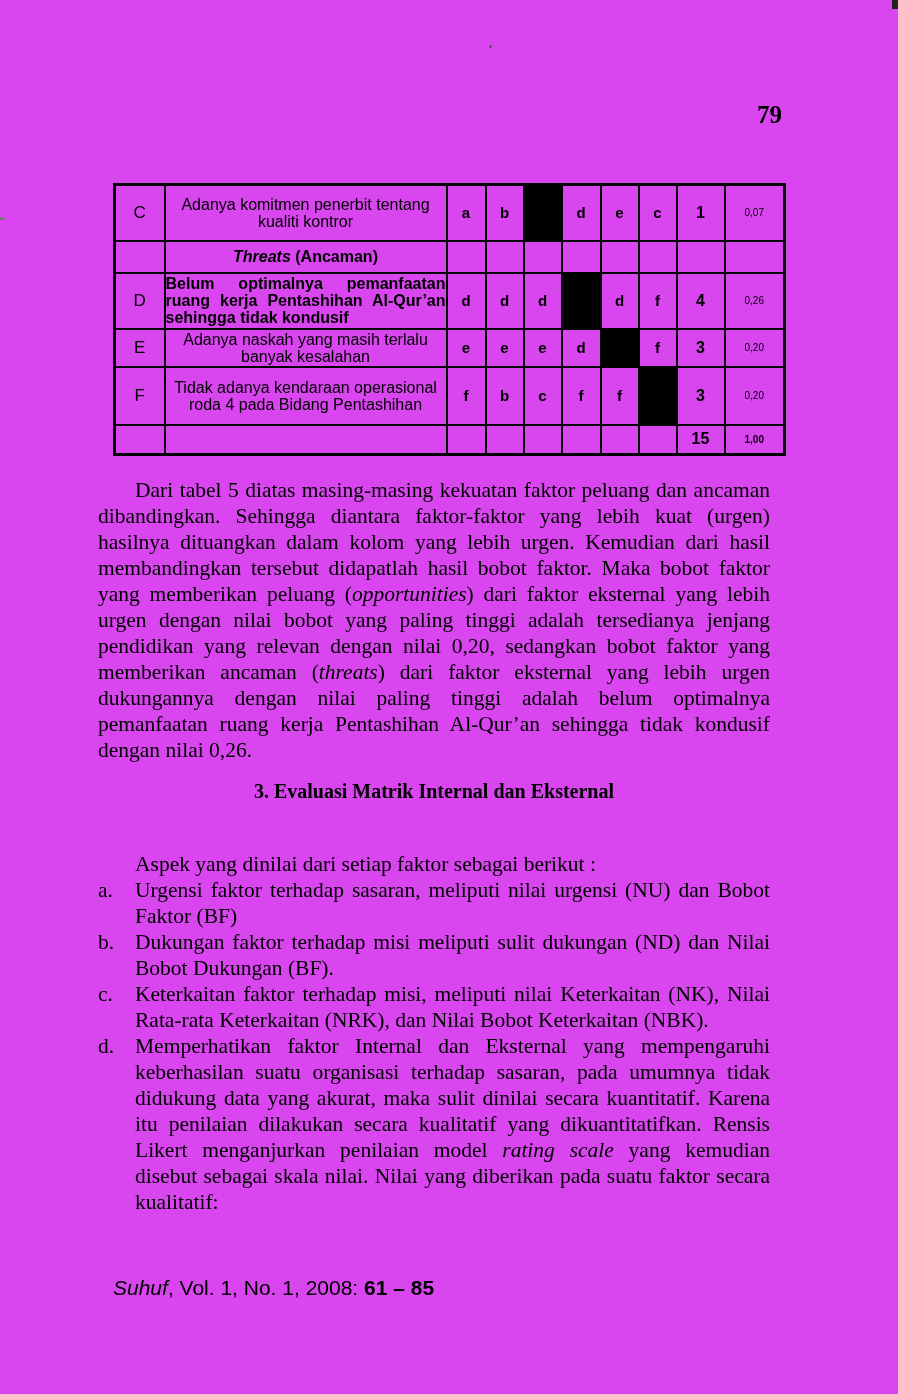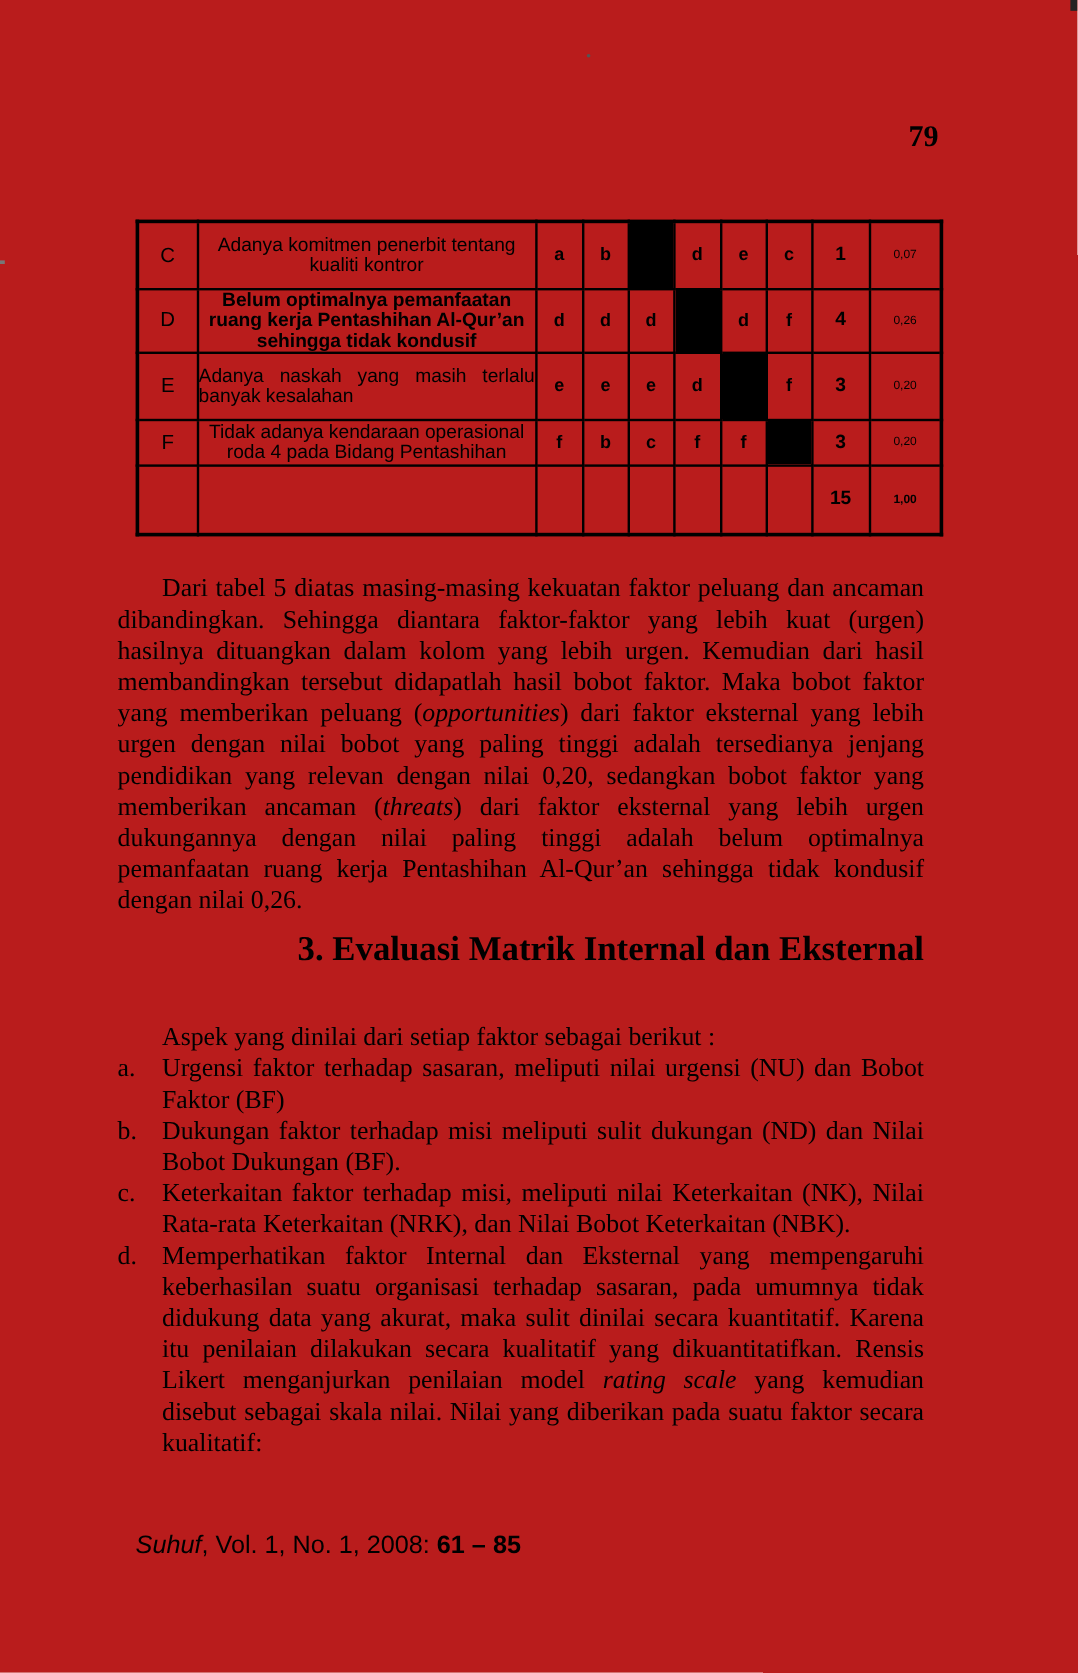--- a/index.html
+++ b/index.html
@@ -1,20 +1,20 @@
 <!DOCTYPE html>
 <html><head>
 <meta charset="utf-8">
 <style>
   html, body { margin: 0; padding: 0; background: #ffffff; }
   .page {
     position: relative;
     width: 898px;
     height: 1394px;
-    background: #b91c1c;
+    background: #d946ef;
     color: #000;
     overflow: hidden;
   }
   .i { font-style: italic; }
   .b { font-weight: bold; }
 
   .page-number {
     position: absolute;
     top: 101px;
     right: 116px;
@@ -69,23 +69,23 @@
     top: 477px;
     font-family: "Liberation Serif", serif;
     font-size: 21.5px;
     line-height: 26px;
     text-align: justify;
   }
   .para { margin: 0; }
   .para-indent { text-indent: 37px; }
   .section-heading {
     margin: 15px 0 0 0;
-    font-size: 29px;
+    font-size: 20px;
     font-weight: bold;
-    text-align: right;
+    text-align: center;
   }
   .list-intro { text-indent: 37px; margin-top: 47px; }
   .list { margin-top: 0; }
   .list-item { position: relative; padding-left: 37px; }
   .list-letter { position: absolute; left: 0; top: 0; }
 
   
   .footer {
     position: absolute;
     left: 113px;
@@ -125,20 +125,32 @@
           <td class="cell-label">C</td>
           <td class="cell-desc"><span>Adanya komitmen penerbit tentang kualiti kontror</span></td>
           <td class="cell-cmp">a</td>
           <td class="cell-cmp">b</td>
           <td class="cell-cmp black"></td>
           <td class="cell-cmp">d</td>
           <td class="cell-cmp">e</td>
           <td class="cell-cmp">c</td>
           <td class="cell-nu">1</td>
           <td class="cell-bf">0,07</td>
+        </tr>
+        <tr>
+          <td class="cell-label"></td>
+          <td class="cell-desc"><span class="i b">Threats</span><span class="b"> (Ancaman)</span></td>
+          <td class="cell-cmp"></td>
+          <td class="cell-cmp"></td>
+          <td class="cell-cmp"></td>
+          <td class="cell-cmp"></td>
+          <td class="cell-cmp"></td>
+          <td class="cell-cmp"></td>
+          <td class="cell-nu"></td>
+          <td class="cell-bf"></td>
         </tr>
         <tr>
           <td class="cell-label">D</td>
           <td class="cell-desc"><span class="b">Belum optimalnya pemanfaatan ruang kerja Pentashihan Al-Qur’an sehingga tidak kondusif</span></td>
           <td class="cell-cmp">d</td>
           <td class="cell-cmp">d</td>
           <td class="cell-cmp">d</td>
           <td class="cell-cmp black"></td>
           <td class="cell-cmp">d</td>
           <td class="cell-cmp">f</td>

